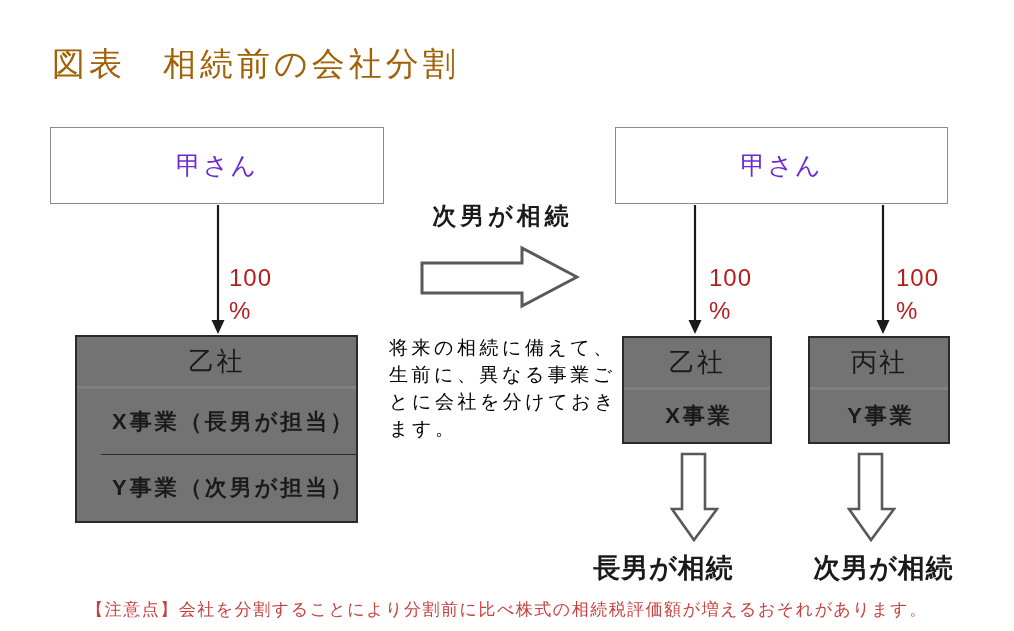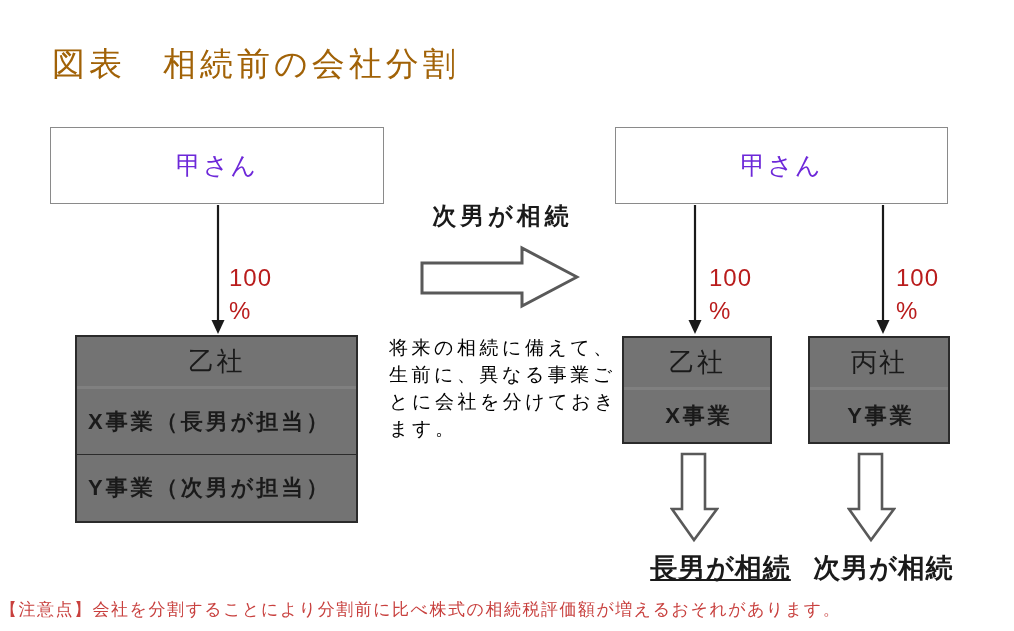--- a/index.html
+++ b/index.html
@@ -18,35 +18,35 @@
   .pct span{display:block;}
   .pct.p1{left:229px;top:261px;}
   .pct.p2{left:709px;top:261px;}
   .pct.p3{left:896px;top:261px;}
 
   .company-table{position:absolute;border:2px solid #2b2b2b;box-sizing:border-box;background:#737373;}
   .company-table .head{display:flex;align-items:center;justify-content:center;font-size:26px;letter-spacing:2px;border-bottom:3px solid #808080;box-sizing:border-box;}
   .company-table .biz{display:flex;align-items:center;font-weight:bold;font-size:22px;letter-spacing:3px;box-sizing:border-box;}
   .table-before{left:75px;top:335px;width:283px;}
   .table-before .head{height:52px;}
-  .table-before .biz{height:66px;padding-left:11px;}
+  .table-before .biz{height:66px;padding-left:11px;margin-left:24px;}
   .table-before .biz.first{border-bottom:1.5px solid #2b2b2b;}
   .table-after1{left:622px;top:336px;width:150px;}
   .table-after2{left:808px;top:336px;width:142px;}
   .table-after1 .head,.table-after2 .head{height:52px;}
   .table-after1 .biz,.table-after2 .biz{height:52px;justify-content:center;padding-left:4px;}
 
   .split-label{position:absolute;left:420px;top:200px;width:165px;text-align:center;font-weight:bold;font-size:24px;letter-spacing:4px;color:#1a1a1a;}
   .split-desc{position:absolute;left:389px;top:334px;width:252px;font-size:19px;letter-spacing:3.5px;line-height:27px;color:#000000;white-space:pre-line;}
 
   .inheritor{position:absolute;top:550px;text-align:center;font-weight:bold;font-size:27px;letter-spacing:1px;color:#1a1a1a;}
-  .inheritor.i1{left:643px;width:155px;text-decoration:underline;}
+  .inheritor.i1{left:586px;width:155px;}
   .inheritor.i2{left:806px;width:155px;}
 
-  .note{position:absolute;left:0;right:0;top:598px;text-align:left;font-size:17px;letter-spacing:1.5px;color:#c8403e;white-space:nowrap;}
+  .note{position:absolute;left:0;right:0;top:598px;text-align:center;font-size:17px;letter-spacing:1.5px;color:#c8403e;white-space:nowrap;}
 </style>
 </head>
 <body>
 
 <div class="canvas">
 
   <div class="title">図表　相続前の会社分割</div>
 
   <div class="person-box before">
     <span>甲さん</span>

